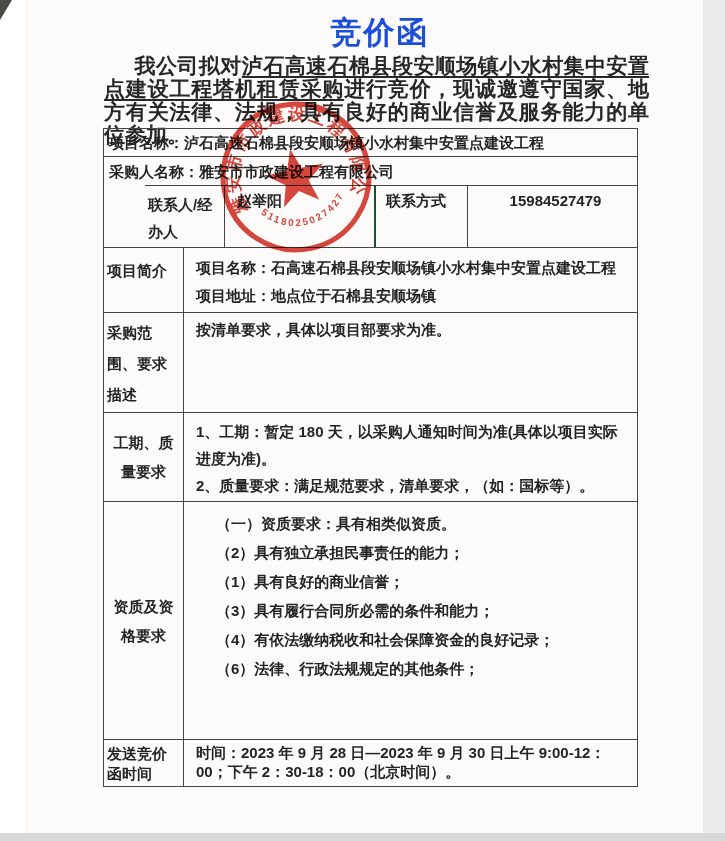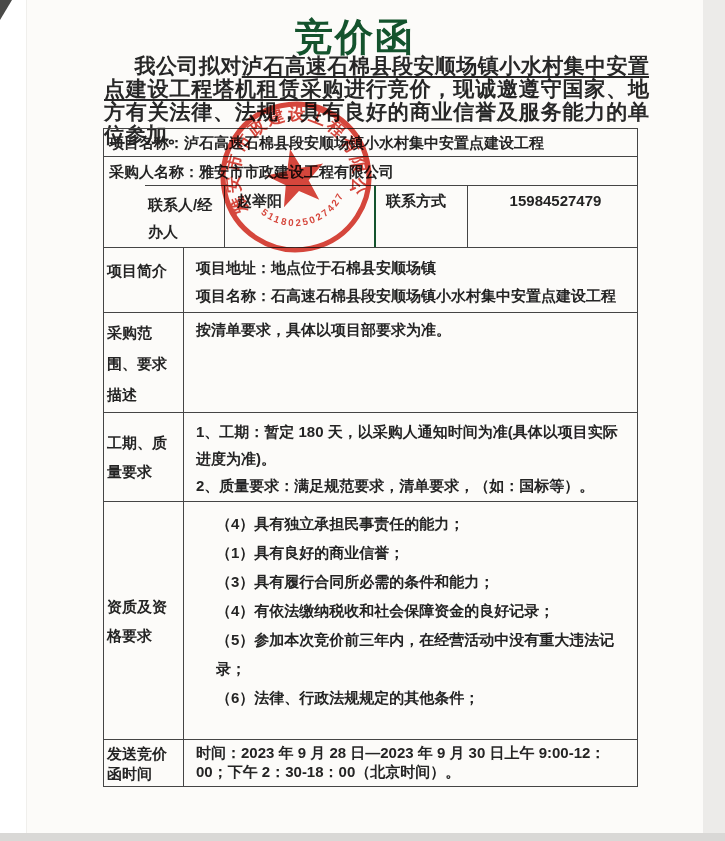--- a/index.html
+++ b/index.html
@@ -4,33 +4,33 @@
 <style>
   * { margin:0; padding:0; box-sizing:border-box; }
   html,body { width:725px; height:841px; }
   body { font-family:"Liberation Sans", sans-serif; background:#ffffff; }
   .scan { position:absolute; left:0; top:0; width:725px; height:841px; background:#fcfbf9; overflow:hidden; color:#222; }
   .edge-left   { position:absolute; left:0; top:0; width:27px; height:841px; background:#ffffff; border-right:1px solid #f0efec; }
   .edge-right  { position:absolute; left:703px; top:0; width:22px; height:841px; background:#ecebe9; }
   .edge-bottom { position:absolute; left:0; top:833px; width:725px; height:8px; background:#d9d8d6; }
   .corner-wedge{ position:absolute; left:0; top:0; width:12px; height:20px; background:#4a4a48; clip-path:polygon(0 0,100% 0,0 100%); }
 
-  .doc-title { position:absolute; left:17px; top:12px; width:676px; text-align:center;
-               font-size:38px; font-weight:700; color:#14532d; font-family:"Liberation Serif", serif; letter-spacing:2px; }
+  .doc-title { position:absolute; left:42px; top:12px; width:676px; text-align:center;
+               font-size:31px; font-weight:700; color:#1d4ed8; font-family:"Liberation Serif", serif; letter-spacing:2px; }
 
   .intro { position:absolute; left:104px; top:54px; width:545px; font-size:21px; line-height:23px;
            font-weight:600; color:#272727; text-align:justify; }
   .intro .ind { display:inline-block; width:30px; }
   .u { text-decoration:underline; text-underline-offset:3px; }
 
   .tbl { position:absolute; left:103px; top:128px; width:535px; border:1px solid #454545; background:transparent; }
   .row { display:flex; border-top:1px solid #454545; font-size:15px; font-weight:600; color:#242424; }
   .row:first-child { border-top:none; }
   .lab { width:80px; flex:none; border-right:1px solid #454545; font-weight:700;
-         display:flex; align-items:center; justify-content:center; 
+         display:flex; align-items:center; justify-content:center; text-align:center;
          line-height:29px; padding:2px 3px; }
   .lab.tl { align-items:flex-start; justify-content:flex-start; text-align:left; }
   .val { flex:1; padding:2px 8px 2px 12px; }
   .full { flex:1; padding:3px 4px 3px 5px; line-height:21px; }
   .full .flab { font-weight:700; }
 
   .r1 { min-height:25px; align-items:center; }
   .r2 { min-height:29px; align-items:center; }
   .r3 { min-height:55px;margin-left:41px; }
   .r3 .c-name { width:151px; flex:none; border-right:2px solid #14532d; padding:6px 24px 2px 12px; }
@@ -85,46 +85,46 @@
     <div class="row r3">
       <div class="lab tl">联系人/经办人</div>
       <div class="c-name">赵举阳</div>
       <div class="c-mlab">联系方式</div>
       <div class="c-phone">15984527479</div>
     </div>
 
     <div class="row r4">
       <div class="lab tl">项目简介</div>
       <div class="val">
+        <div>项目名称：石高速石棉县段安顺场镇小水村集中安置点建设工程</div>
         <div>项目地址：地点位于石棉县安顺场镇</div>
-        <div>项目名称：石高速石棉县段安顺场镇小水村集中安置点建设工程</div>
       </div>
     </div>
 
     <div class="row r5">
       <div class="lab tl">采购范围、要求描述</div>
       <div class="val">按清单要求，具体以项目部要求为准。</div>
     </div>
 
     <div class="row r6">
       <div class="lab">工期、质量要求</div>
       <div class="val">
         <div>1、工期：暂定 180 天，以采购人通知时间为准(具体以项目实际进度为准)。</div>
         <div>2、质量要求：满足规范要求，清单要求，（如：国标等）。</div>
       </div>
     </div>
 
     <div class="row r7">
       <div class="lab">资质及资格要求</div>
       <div class="val">
-        <div class="qitem">（4）具有独立承担民事责任的能力；</div>
+        <div class="qitem">（一）资质要求：具有相类似资质。</div>
+        <div class="qitem">（2）具有独立承担民事责任的能力；</div>
         <div class="qitem">（1）具有良好的商业信誉；</div>
         <div class="qitem">（3）具有履行合同所必需的条件和能力；</div>
         <div class="qitem">（4）有依法缴纳税收和社会保障资金的良好记录；</div>
-        <div class="qitem">（5）参加本次竞价前三年内，在经营活动中没有重大违法记录；</div>
         <div class="qitem">（6）法律、行政法规规定的其他条件；</div>
       </div>
     </div>
 
     <div class="row r8">
       <div class="lab tl">发送竞价函时间</div>
       <div class="val">时间：2023 年 9 月 28 日—2023 年 9 月 30 日上午 9:00-12：00；下午 2：30-18：00（北京时间）。</div>
     </div>
 
   </div>

